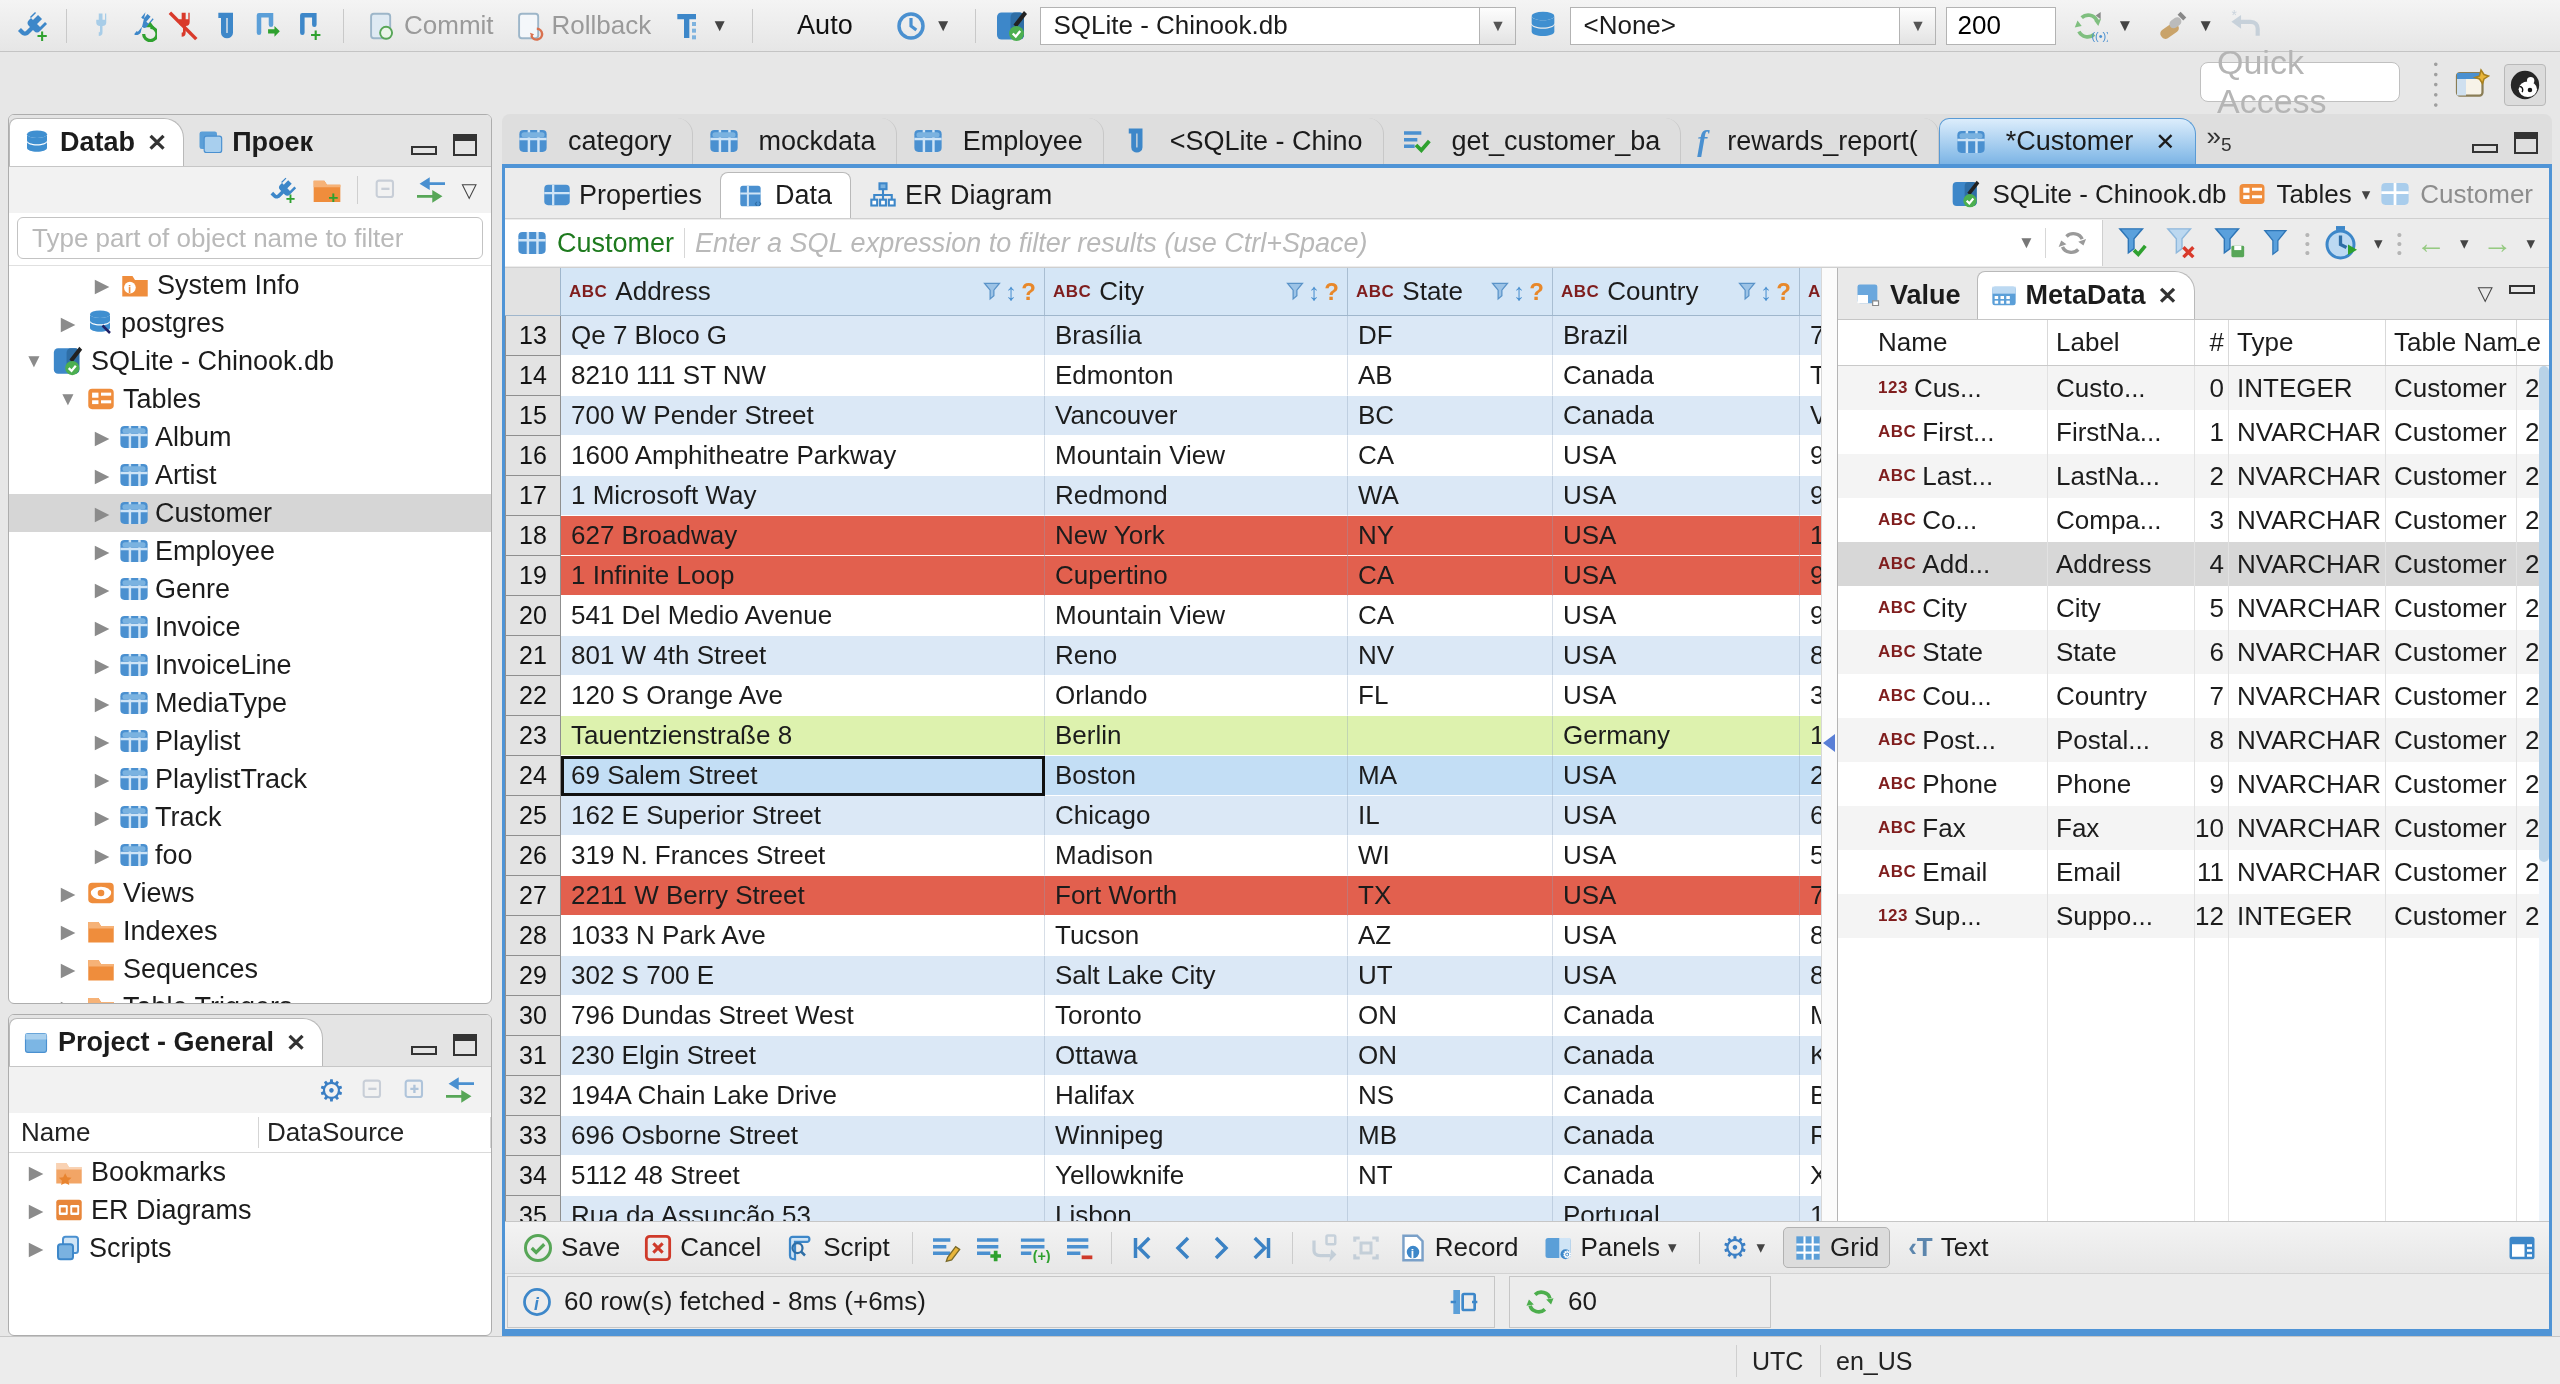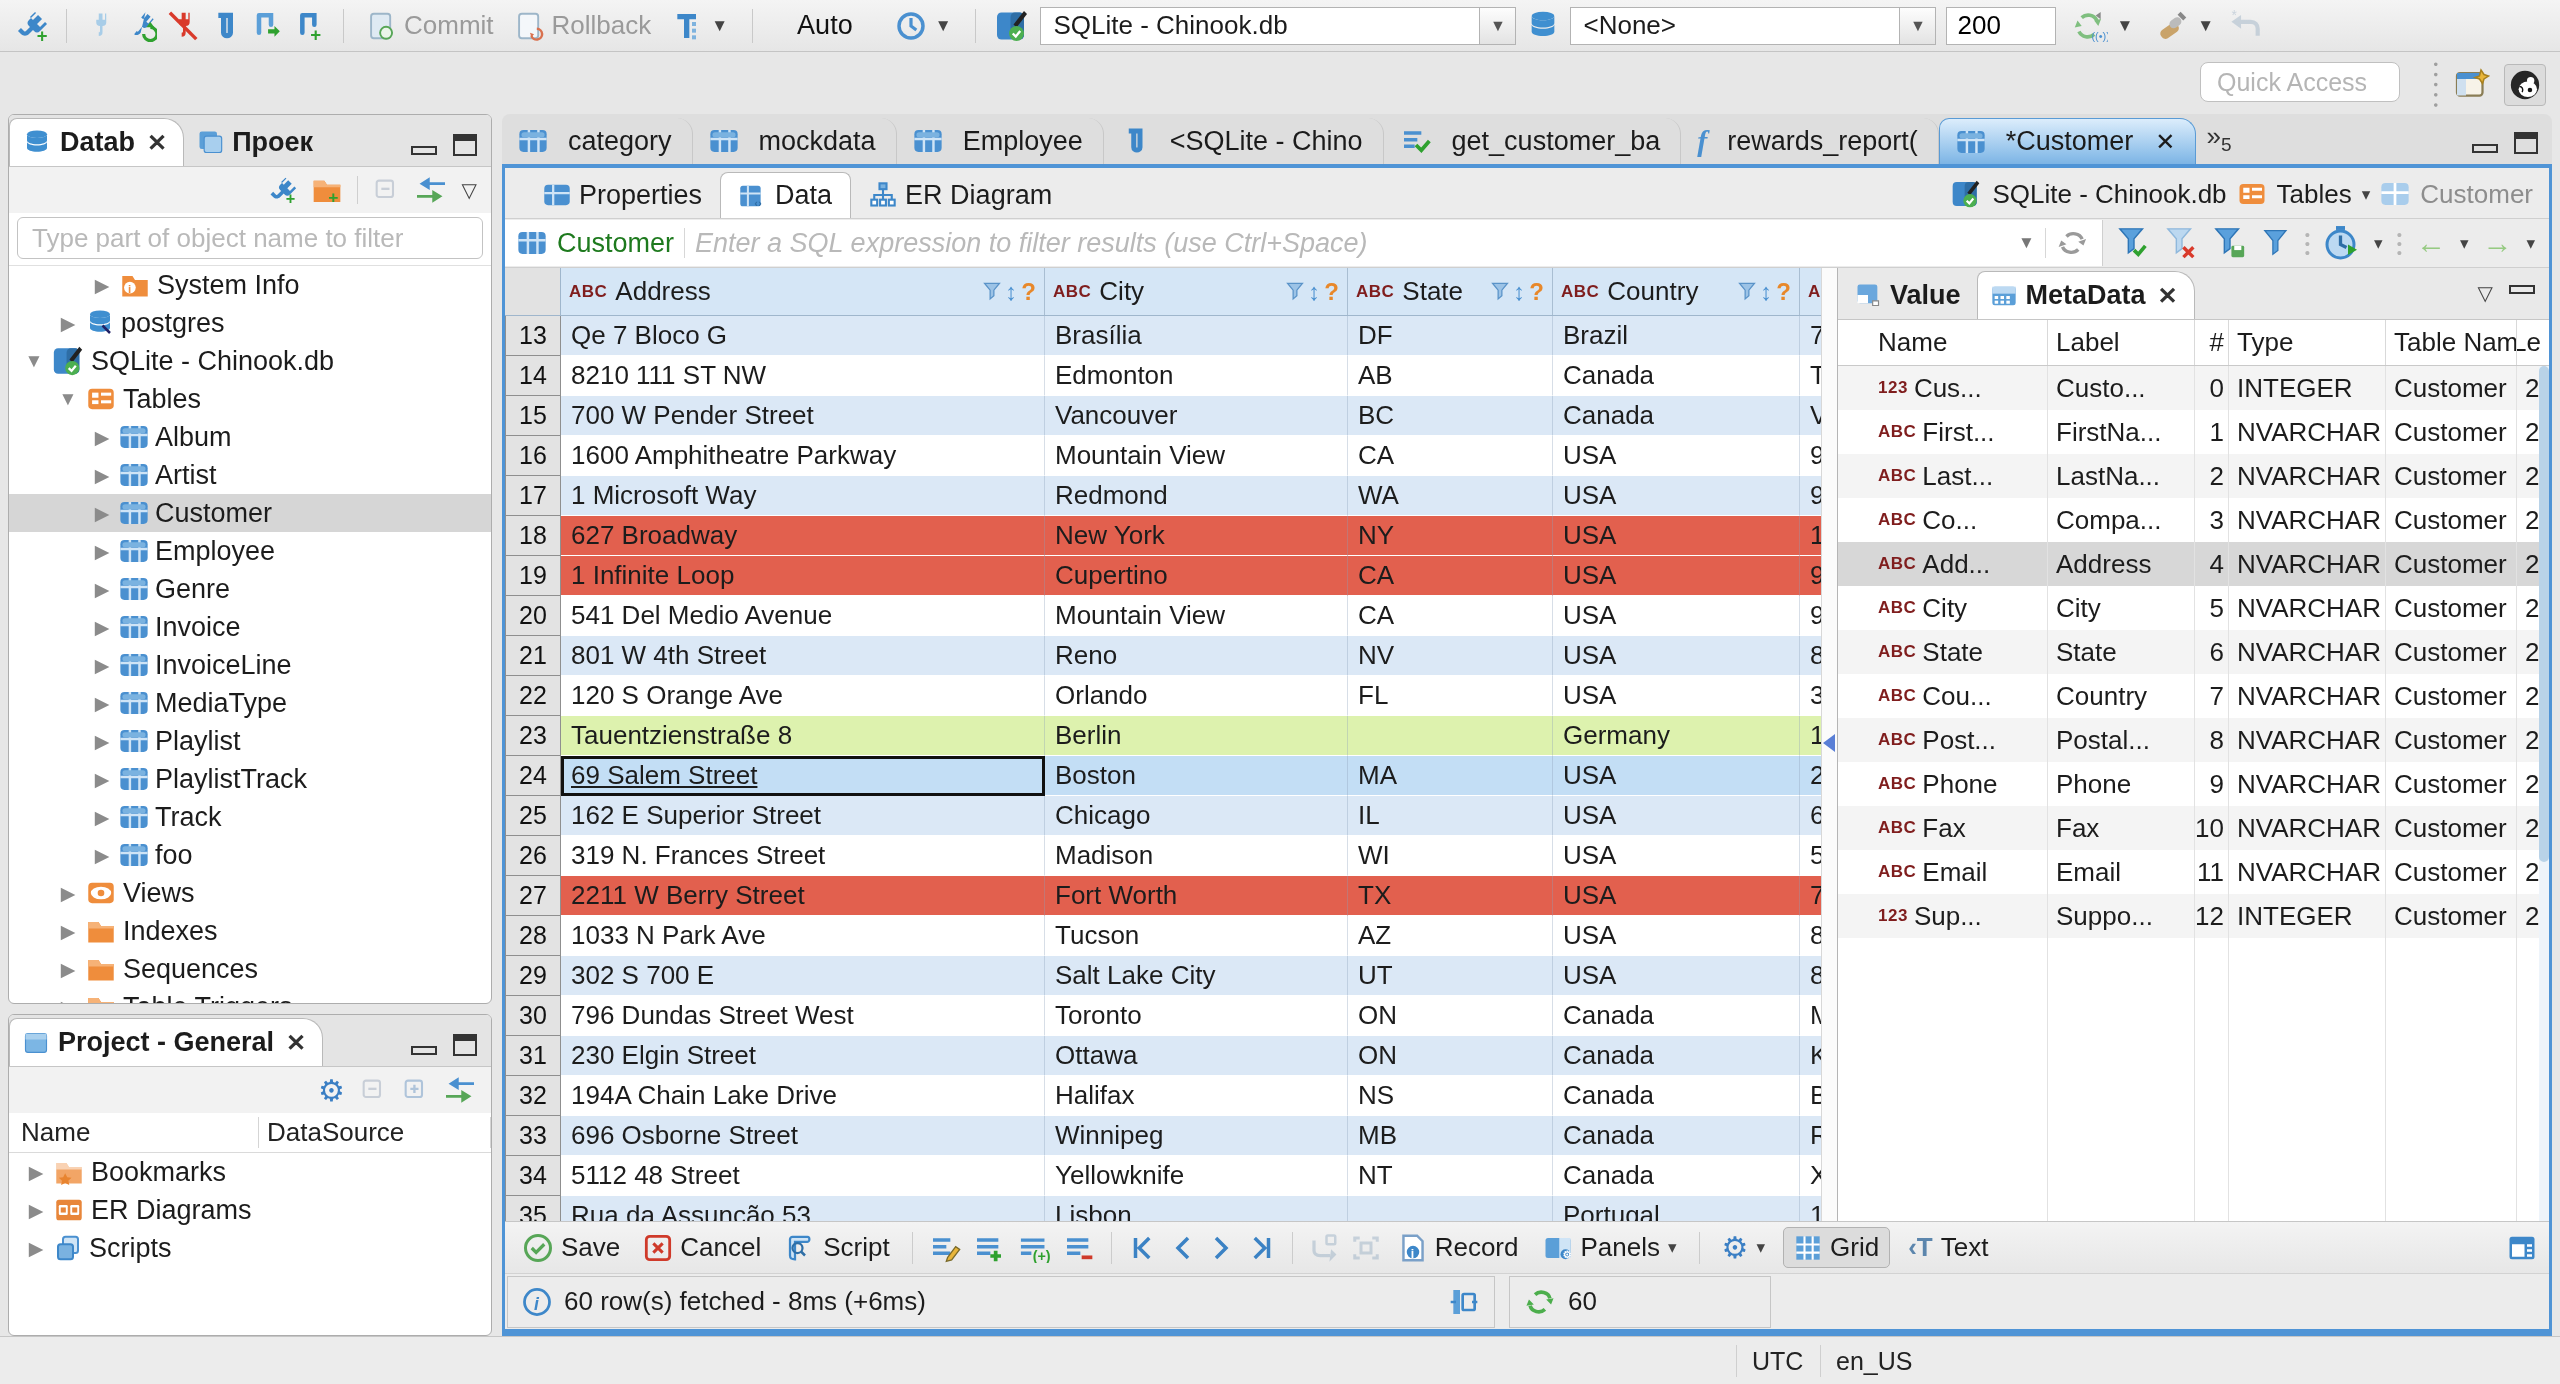--- a/index.html
+++ b/index.html
@@ -16,21 +16,21 @@
   .caret { color:#444; font-size:17px; }
   .combo { display:flex; align-items:center; }
   .combo .field { background:#fff; border:1px solid #b3b3b3; height:38px; display:flex; align-items:center;
     padding:0 12px; font-size:26px; }
   .combo .drop { width:36px; height:38px; border:1px solid #b3b3b3; border-left:none;
     background:linear-gradient(#fdfdfd,#e3e3e3); display:flex; align-items:center; justify-content:center; color:#555; font-size:16px;}
   #fetch-size { width:110px; height:38px; border:1px solid #b3b3b3; font-size:26px; padding:0 10px;
     font-family:"Liberation Sans",sans-serif;}
   #auto-combo { padding:2px 26px; font-size:27px; color:#111; }
   #quick-access { position:absolute; top:62px; right:160px; width:200px; height:40px; border:1px solid #c0c0c0;
-    border-radius:8px; background:#fff; color:#b5b5b5; font-size:25px; display:flex; align-items:center; padding:0 16px;}
+    border-radius:8px; background:#fff; color:#b5b5b5; font-size:34px; display:flex; align-items:center; padding:0 16px;}
   #persp-icons { position:absolute; top:62px; right:14px; display:flex; align-items:center; gap:14px; }
   .persp-active { border:1px solid #b9b9b9; background:#dcdcdc; border-radius:4px; padding:3px; }
   .dots5 { color:#9f9f9f; font-size:13px; letter-spacing:1px; writing-mode:vertical-rl; line-height:10px; }
   
   #workbench { position:relative; display:flex; height:1284px; padding:62px 8px 0 8px; gap:10px; }
   
   #left-col { width:484px; display:flex; flex-direction:column; gap:10px; }
   .panel { background:#fff; border:1px solid #adadad; border-radius:6px; display:flex; flex-direction:column; overflow:hidden; }
   .panel-tabs { height:52px; background:#e4e4e4; display:flex; align-items:flex-end; border-bottom:1px solid #c6c6c6; }
   .ptab { display:flex; align-items:center; gap:8px; padding:8px 16px 8px 12px; font-size:27px; height:48px;font-weight:bold; }
@@ -98,21 +98,21 @@
   .col-address { width:484px; flex:0 0 484px; }
   .col-city { width:303px; flex:0 0 303px; }
   .col-state { width:205px; flex:0 0 205px; }
   .col-country { width:247px; flex:0 0 247px; }
   .col-postal { flex:1 1 auto; min-width:0; border-right:none; }
   .v-alt .gc:not(.num) { background:#dbe8f6; }
   .v-white .gc:not(.num) { background:#ffffff; }
   .v-red .gc:not(.num) { background:#e2604e; }
   .v-green .gc:not(.num) { background:#ddf2ae; }
   .v-selected .gc:not(.num) { background:#c3def5; }
-  .cell-focus { outline:3px solid #111; outline-offset:-3px;text-decoration:underline; }
+  .cell-focus { outline:3px solid #111; outline-offset:-3px; }
   #grid-scrollbar { width:16px; flex:0 0 16px; background:#fbfbfb; border-left:1px solid #d8d8d8; position:relative; }
   #scroll-marker { position:absolute; left:1px; top:466px; width:0; height:0; border-top:9px solid transparent;
     border-bottom:9px solid transparent; border-right:12px solid #5a7fd6; }
   
   #side-panel { width:712px; flex:0 0 712px; border-left:1px solid #b5b5b5; display:flex; flex-direction:column; background:#fff;}
   #side-tabs { height:52px; background:#e9e9e9; display:flex; align-items:flex-end; border-bottom:1px solid #c6c6c6;}
   #meta-grid { flex:1; display:flex; flex-direction:column; overflow:hidden; position:relative;}
   #meta-header { height:46px; display:flex; border-bottom:1px solid #c9c9c9; font-size:26px; align-items:center; flex:0 0 46px; background:#fff;}
   .mh { padding:0 8px; border-right:1px solid #d9d9d9; overflow:hidden; white-space:nowrap; height:100%; display:flex; align-items:center;}
   .mrow { height:44px; display:flex; font-size:26px; }

